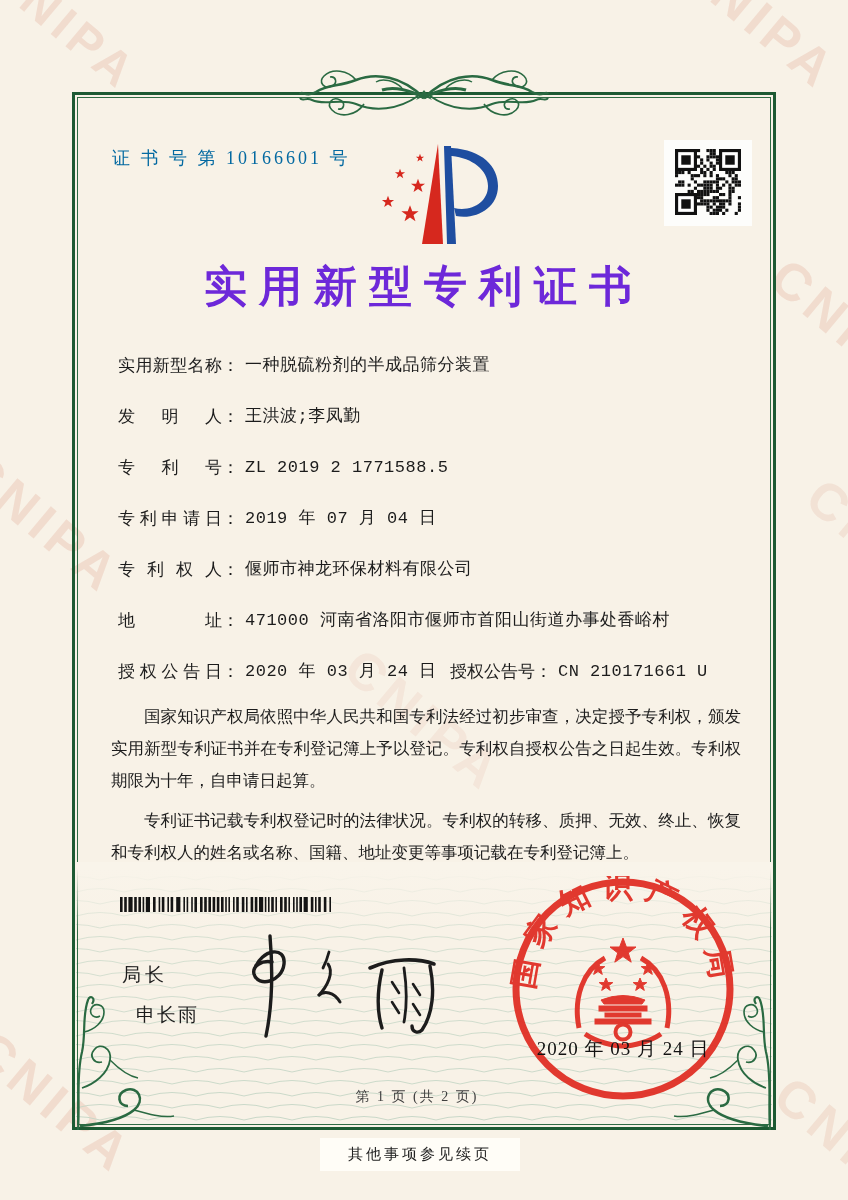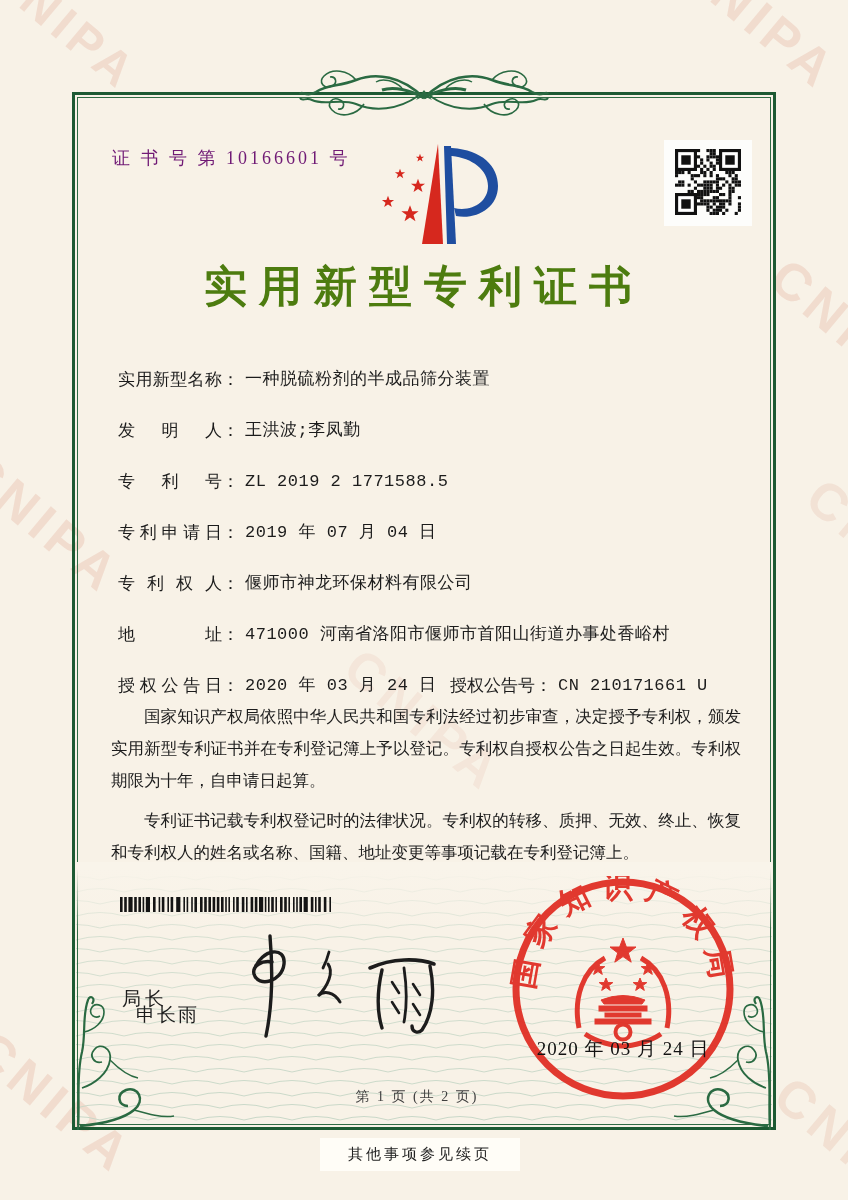--- a/index.html
+++ b/index.html
@@ -8,39 +8,39 @@
   .abs{position:absolute;}
   
   .wm{position:absolute;font-family:"Liberation Sans","DejaVu Sans",sans-serif;
       font-weight:bold;font-size:52px;letter-spacing:6px;color:rgba(224,170,148,.30);
       transform:rotate(40deg);white-space:nowrap;pointer-events:none;}
   
   .frame-outer{position:absolute;left:72px;top:92px;width:704px;height:1038px;
       border:3px solid #1d5a33;box-sizing:border-box;}
   .frame-inner{position:absolute;inset:2px;border:1px solid #2f6b44;}
   
-  .cert-no{position:absolute;left:112px;top:146px;font-size:18px;letter-spacing:3px;color:#701a75;}
+  .cert-no{position:absolute;left:112px;top:146px;font-size:18px;letter-spacing:3px;color:#0369a1;}
   
   .title{position:absolute;left:0;top:258px;width:848px;text-align:center;
-      font-size:43px;font-weight:bold;letter-spacing:12px;color:#4d7c0f;}
-  
-  .fields{position:absolute;left:118px;top:356px;width:630px;font-size:17px;margin-top:14px;}
+      font-size:43px;font-weight:bold;letter-spacing:12px;color:#6d28d9;}
+  
+  .fields{position:absolute;left:118px;top:356px;width:630px;font-size:17px;}
   .frow{display:flex;margin-bottom:31px;line-height:20px;white-space:nowrap;}
   .flabel{display:inline-block;width:104px;text-align:justify;text-align-last:justify;}
   .fcolon{margin:0 6px 0 0;}
   .fvalue{letter-spacing:.5px;font-family:Liberation Mono, monospace;}
   .fgroup1{min-width:332px;display:flex;}
   
   .bodytext{position:absolute;left:104px;top:694px;width:644px;font-size:16.5px;
       line-height:1.95;text-align:justify;}
   .bodytext p{margin:7px;text-indent:2em;}
   
   .barcode{position:absolute;left:120px;top:897px;z-index:2;}
   
-  .signer-title{position:absolute;left:122px;top:962px;font-size:19px;letter-spacing:4px;z-index:3;margin-top:24px;}
+  .signer-title{position:absolute;left:122px;top:962px;font-size:19px;letter-spacing:4px;z-index:3;}
   .signer-name{position:absolute;left:136px;top:1002px;font-size:19px;letter-spacing:2px;z-index:3;}
   .signature{position:absolute;left:232px;top:930px;z-index:4;}
   
   .seal{position:absolute;left:505px;top:876px;z-index:3;}
   .seal-date{position:absolute;left:508px;top:1036px;width:230px;text-align:center;
       font-size:19px;color:#121212;z-index:5;letter-spacing:1px;white-space:nowrap;}
   
   .page-no{position:absolute;left:72px;top:1088px;width:690px;text-align:center;
       font-size:14px;letter-spacing:2px;color:#404040;}
   .cont-note{position:absolute;left:50%;top:1138px;transform:translateX(-52%);

